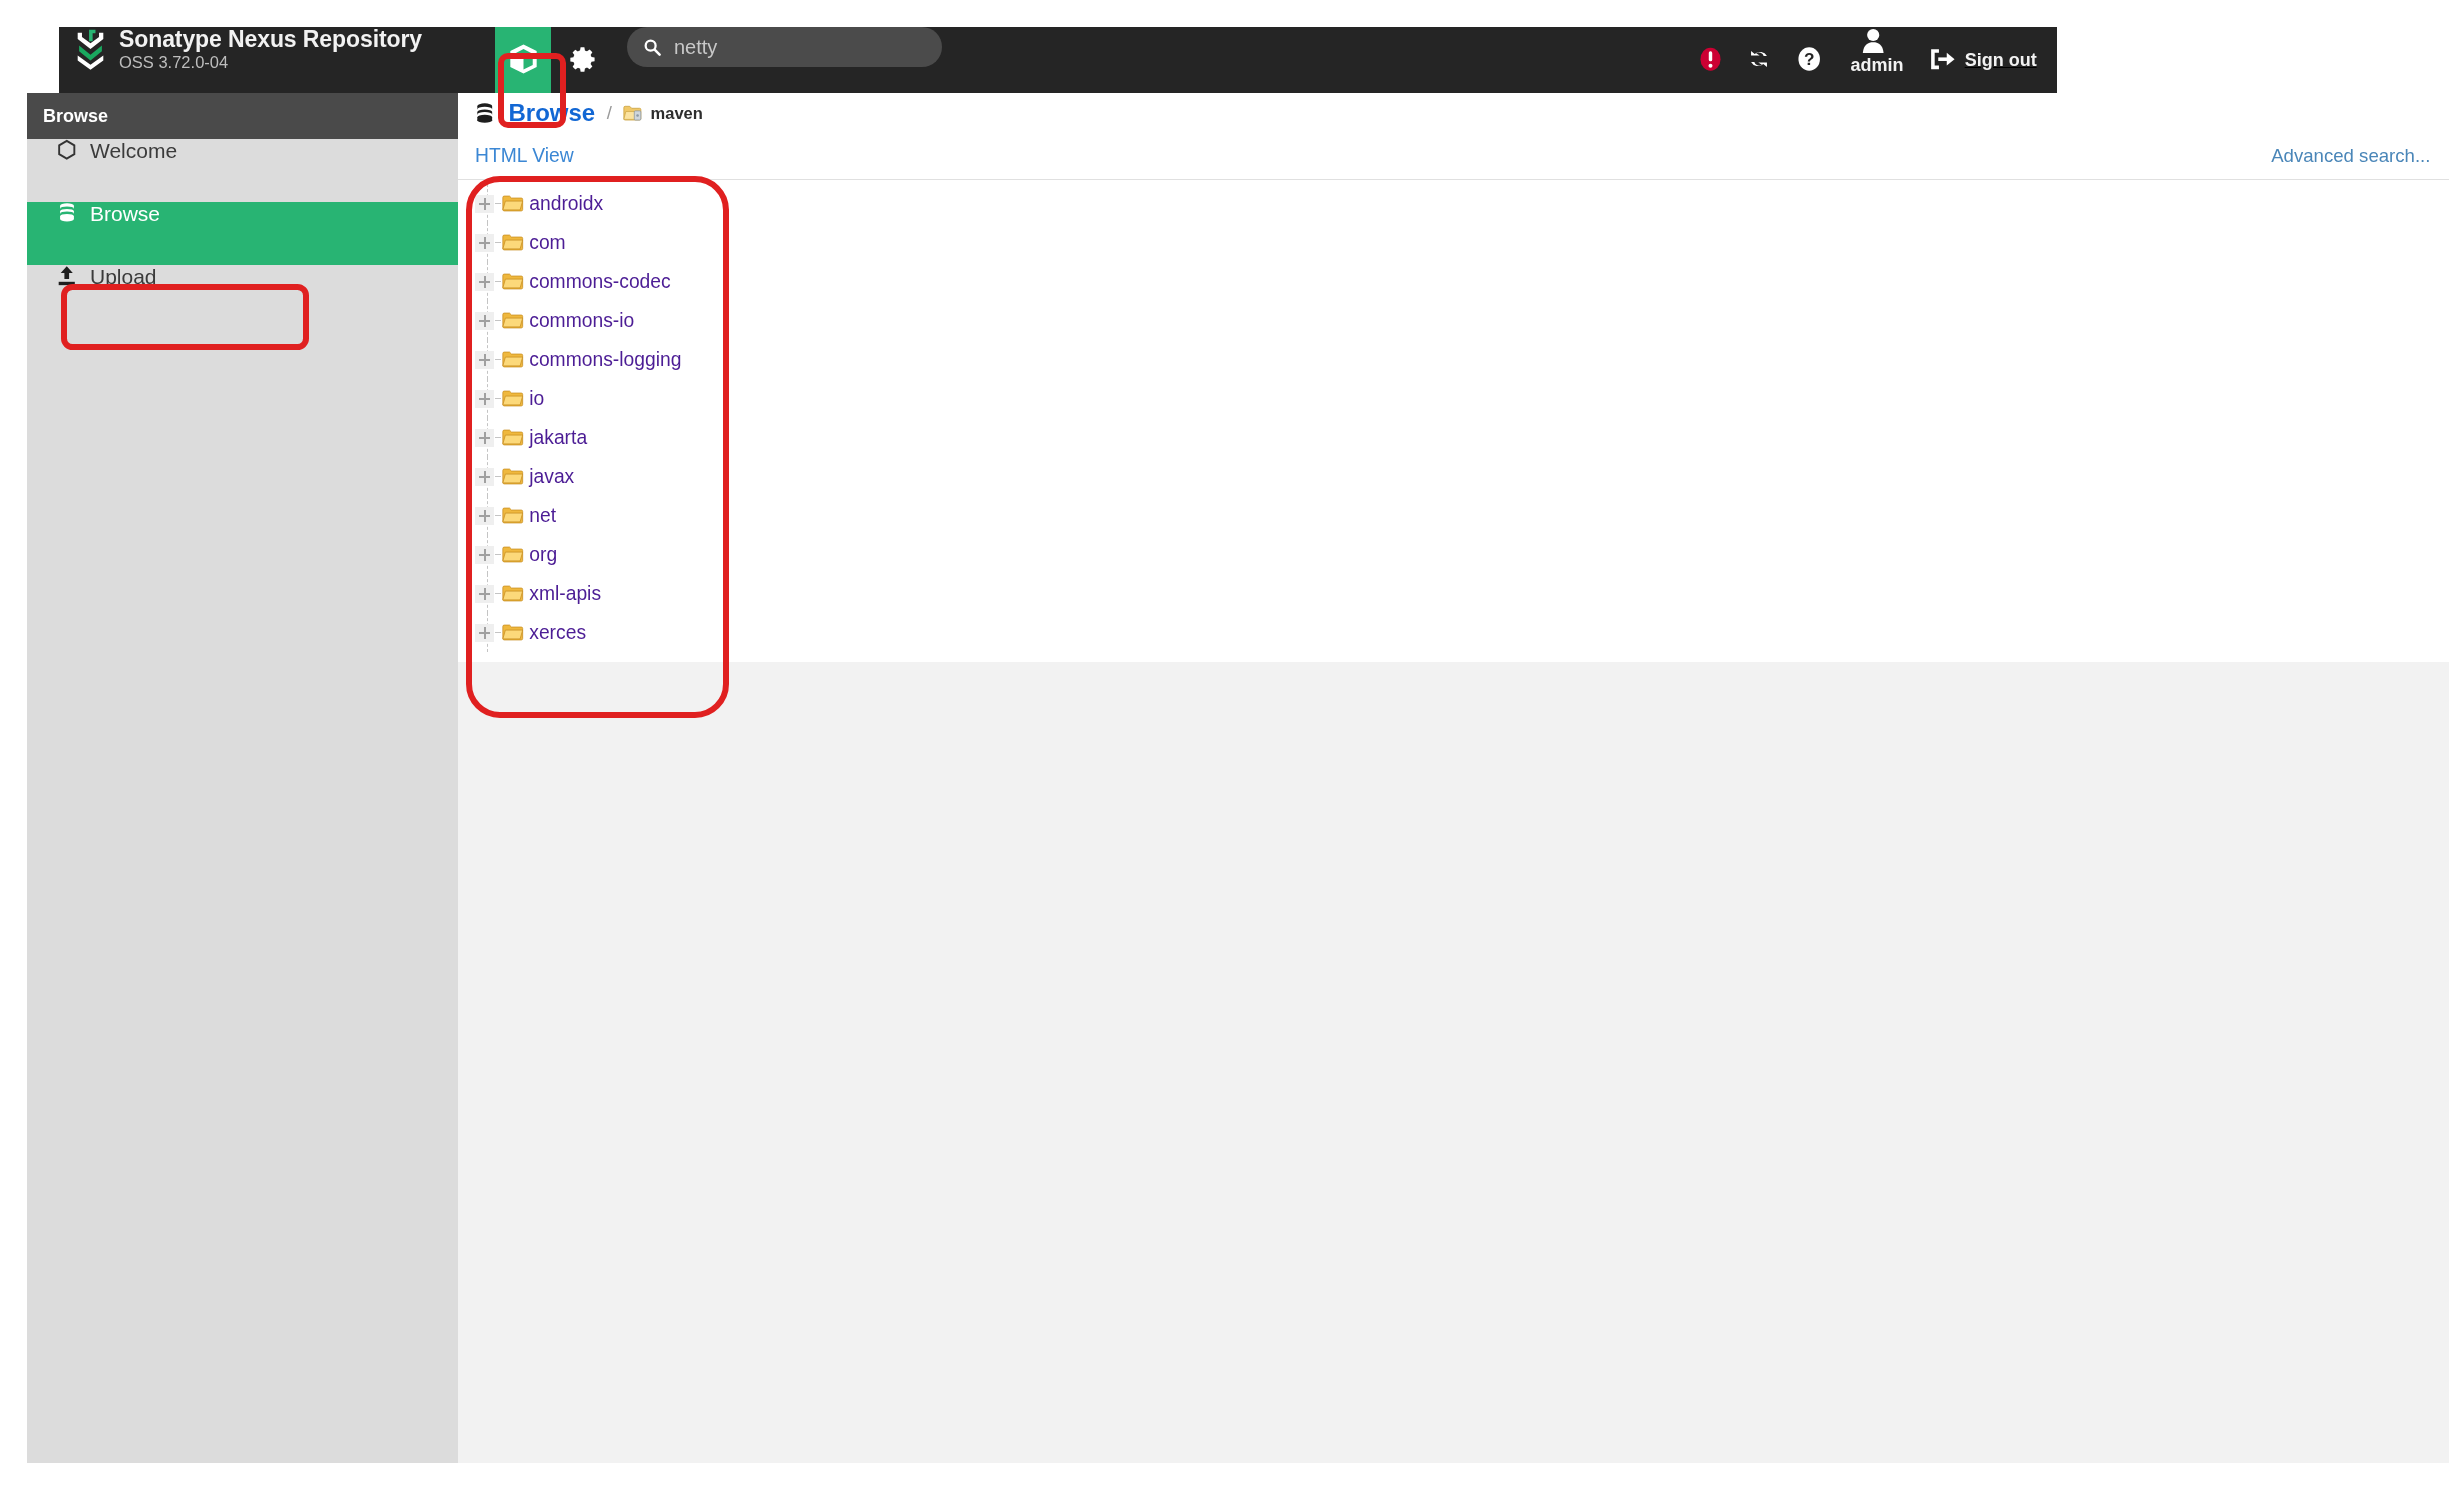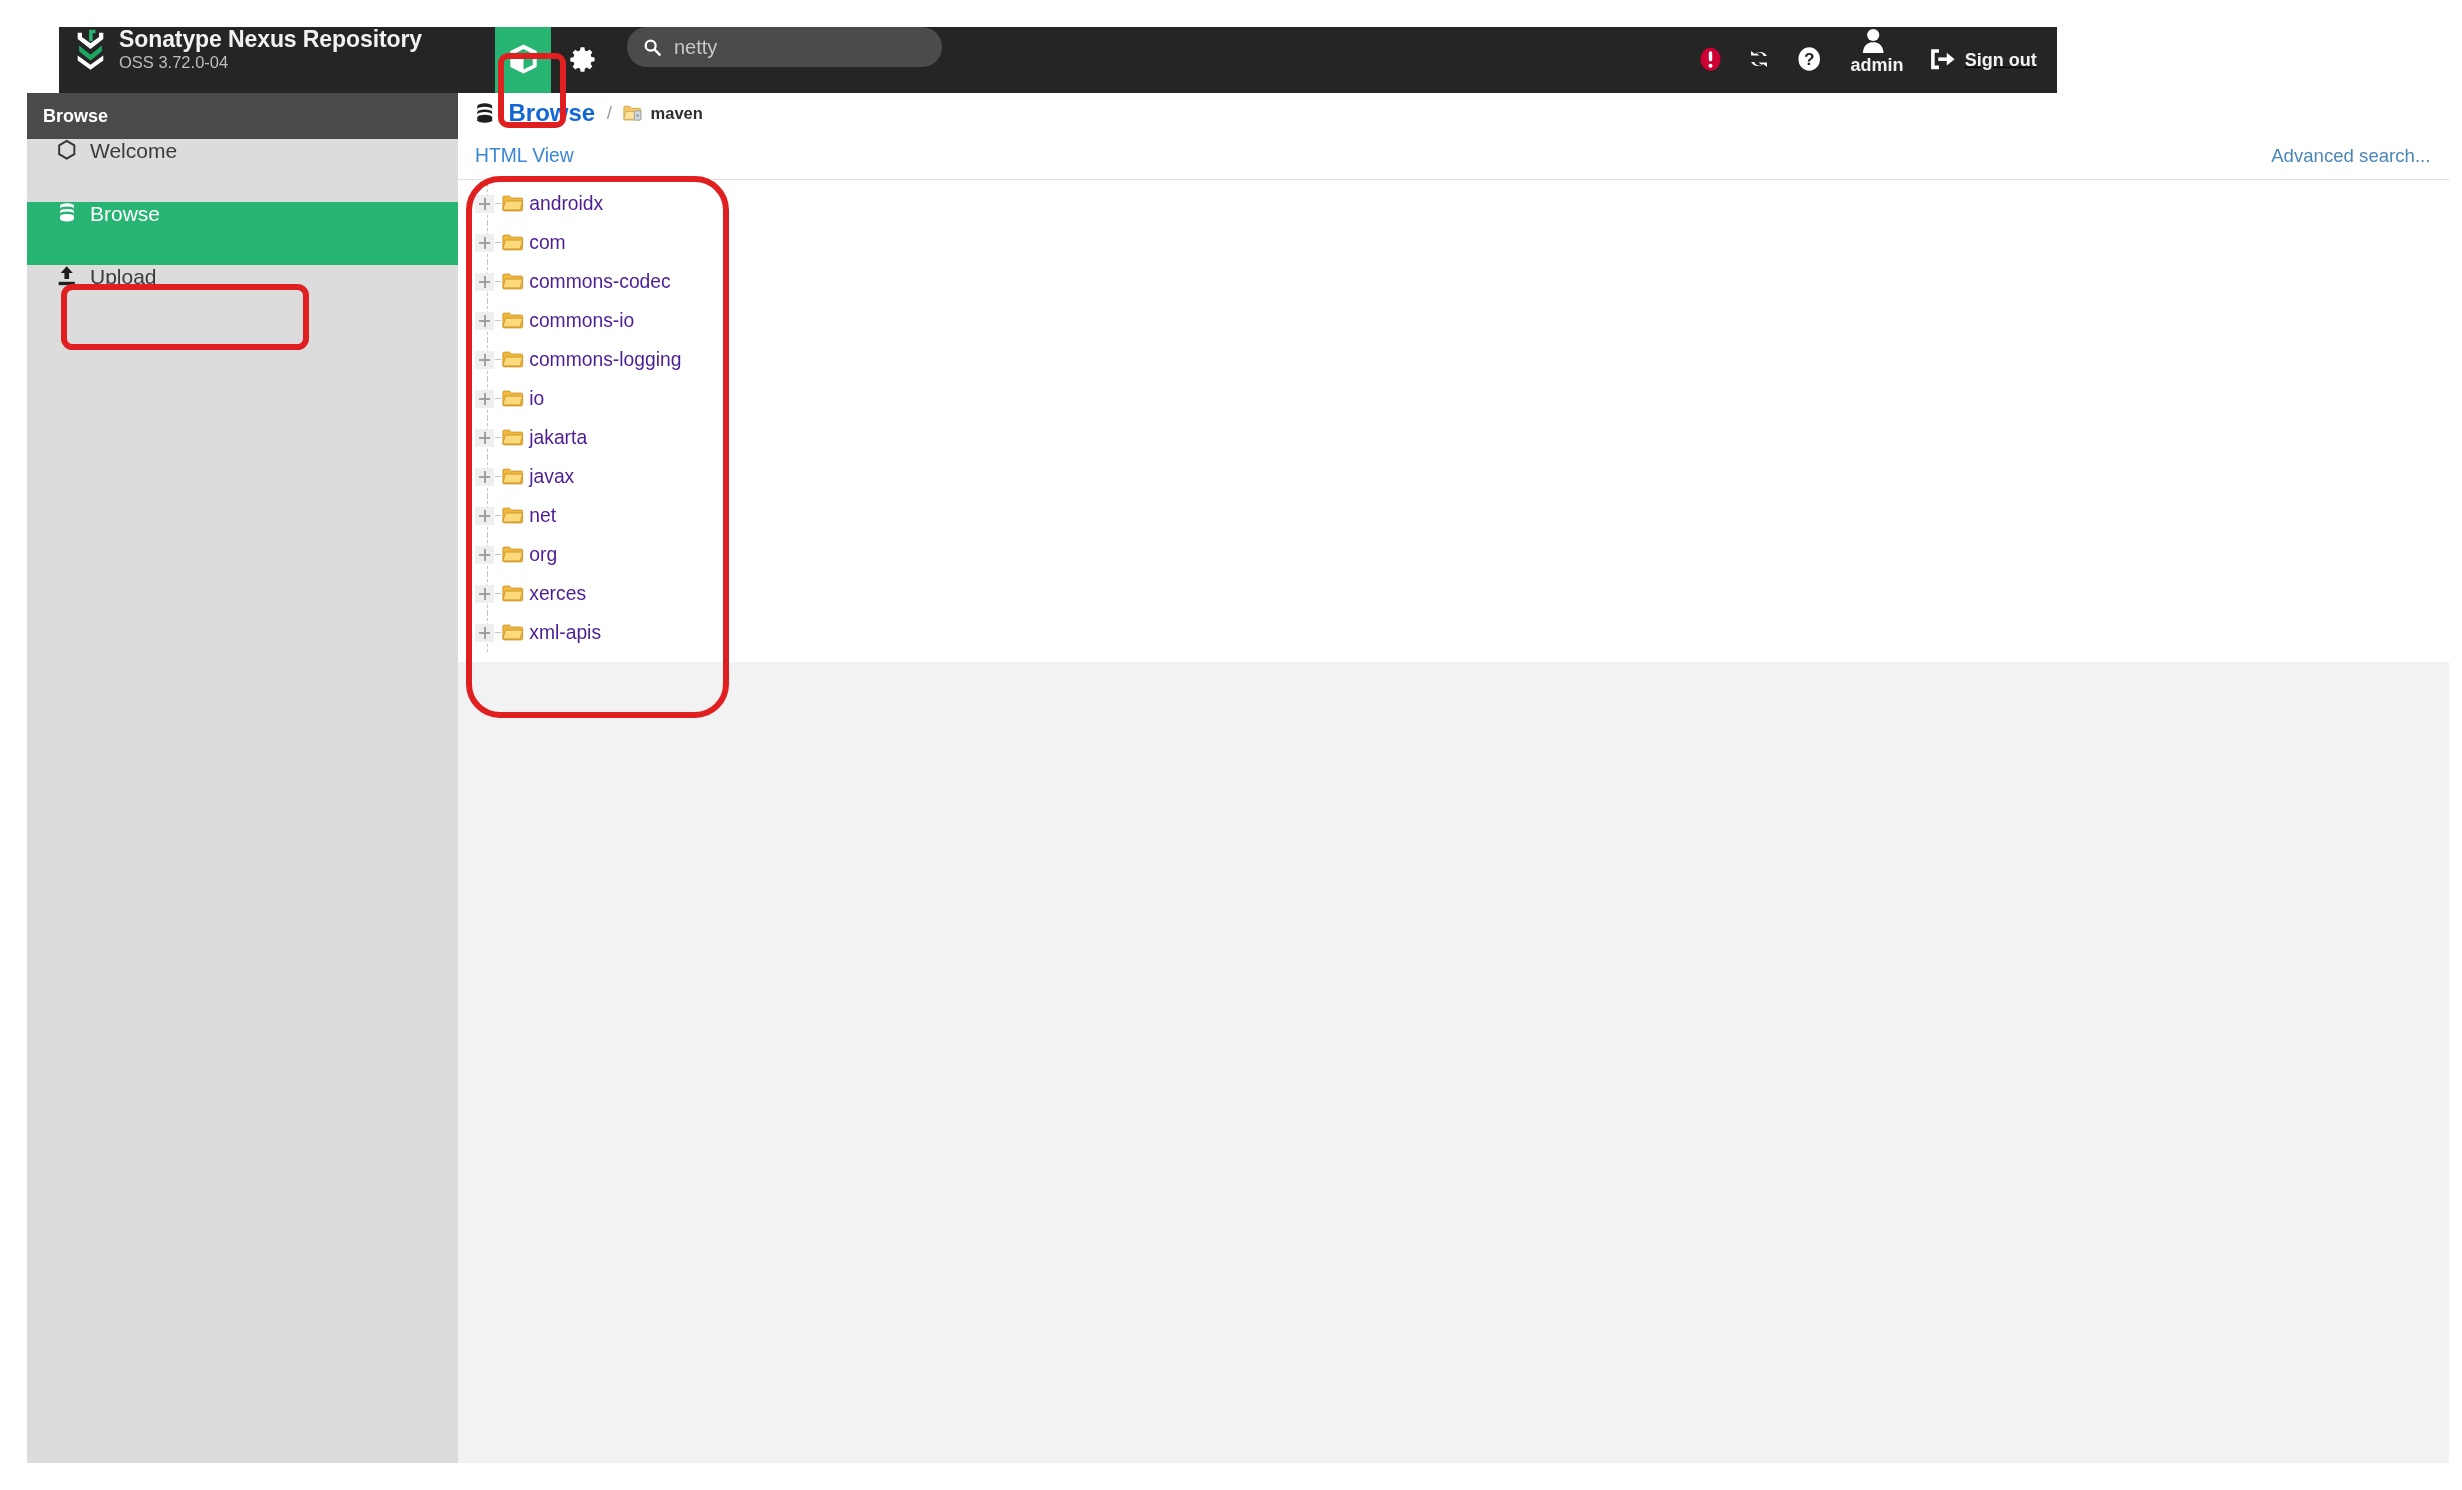--- a/index.html
+++ b/index.html
@@ -483,33 +483,33 @@
           <div class="tree-row">
             <span class="tree-guide"></span>
             <span class="tree-plus"></span>
             <span class="tree-dash"></span>
             <span class="tree-folder">
               <svg viewBox="0 0 30 24" width="21.5" height="17">
                 <path d="M1 3.5 a2 2 0 0 1 2-2 h7.4 l2.8 2.8 h13.8 a2 2 0 0 1 2 2 v14.2 a2 2 0 0 1-2 2 H3 a2 2 0 0 1-2-2 Z" fill="#efb83e" stroke="#c98f22" stroke-width="1.1"></path>
                 <path d="M4.6 8.6 h24.4 l-3.6 12.4 H1 Z" fill="#fcd97a" stroke="#c98f22" stroke-width="1.1"></path>
               </svg>
             </span>
+            <span class="tree-label">xml-apis</span>
+          </div>
+          <div class="tree-row">
+            <span class="tree-guide"></span>
+            <span class="tree-plus"></span>
+            <span class="tree-dash"></span>
+            <span class="tree-folder">
+              <svg viewBox="0 0 30 24" width="21.5" height="17">
+                <path d="M1 3.5 a2 2 0 0 1 2-2 h7.4 l2.8 2.8 h13.8 a2 2 0 0 1 2 2 v14.2 a2 2 0 0 1-2 2 H3 a2 2 0 0 1-2-2 Z" fill="#efb83e" stroke="#c98f22" stroke-width="1.1"></path>
+                <path d="M4.6 8.6 h24.4 l-3.6 12.4 H1 Z" fill="#fcd97a" stroke="#c98f22" stroke-width="1.1"></path>
+              </svg>
+            </span>
             <span class="tree-label">xerces</span>
-          </div>
-          <div class="tree-row">
-            <span class="tree-guide"></span>
-            <span class="tree-plus"></span>
-            <span class="tree-dash"></span>
-            <span class="tree-folder">
-              <svg viewBox="0 0 30 24" width="21.5" height="17">
-                <path d="M1 3.5 a2 2 0 0 1 2-2 h7.4 l2.8 2.8 h13.8 a2 2 0 0 1 2 2 v14.2 a2 2 0 0 1-2 2 H3 a2 2 0 0 1-2-2 Z" fill="#efb83e" stroke="#c98f22" stroke-width="1.1"></path>
-                <path d="M4.6 8.6 h24.4 l-3.6 12.4 H1 Z" fill="#fcd97a" stroke="#c98f22" stroke-width="1.1"></path>
-              </svg>
-            </span>
-            <span class="tree-label">xml-apis</span>
           </div>
         </div>
     </div>
   </div>
 
   <div class="annot" id="annot-cube"></div>
   <div class="annot" id="annot-browse"></div>
   <div class="annot" id="annot-tree"></div>
 
 </div>

